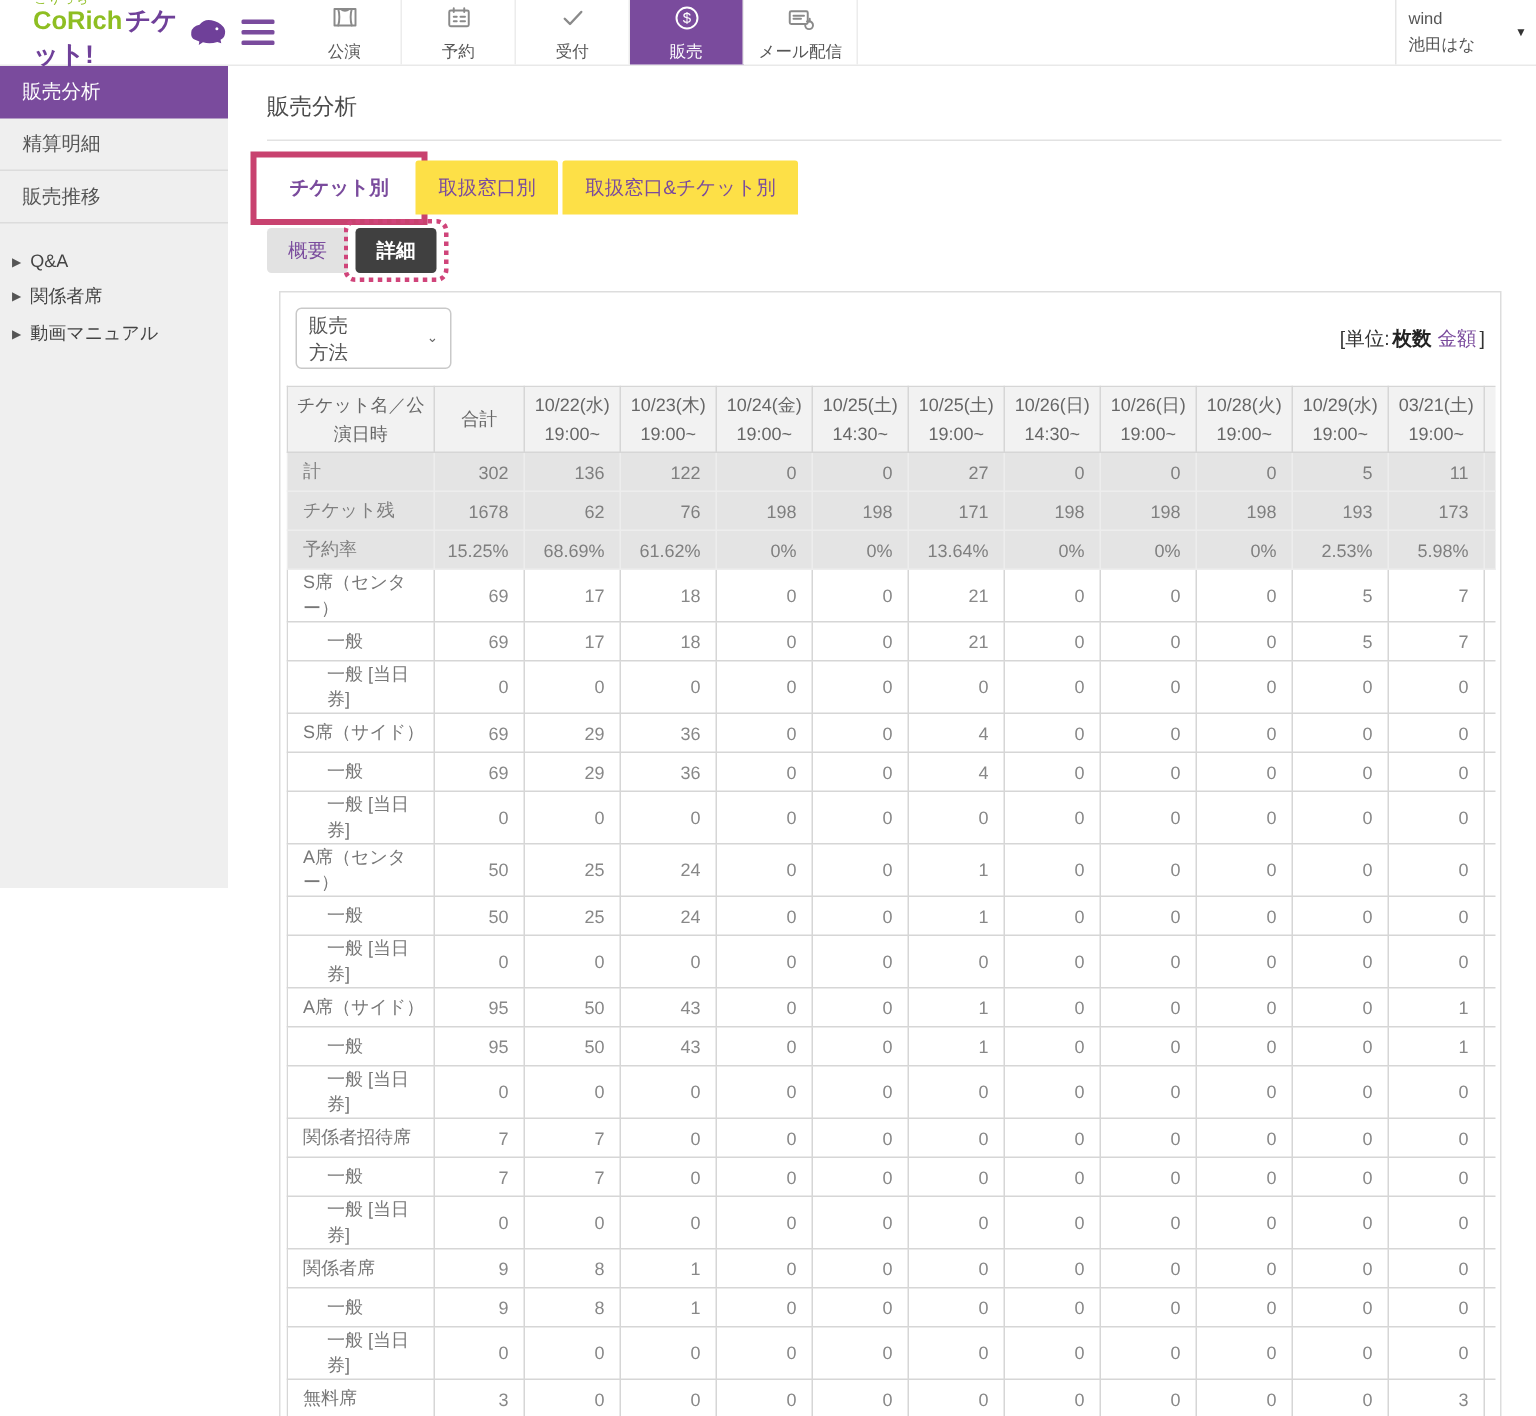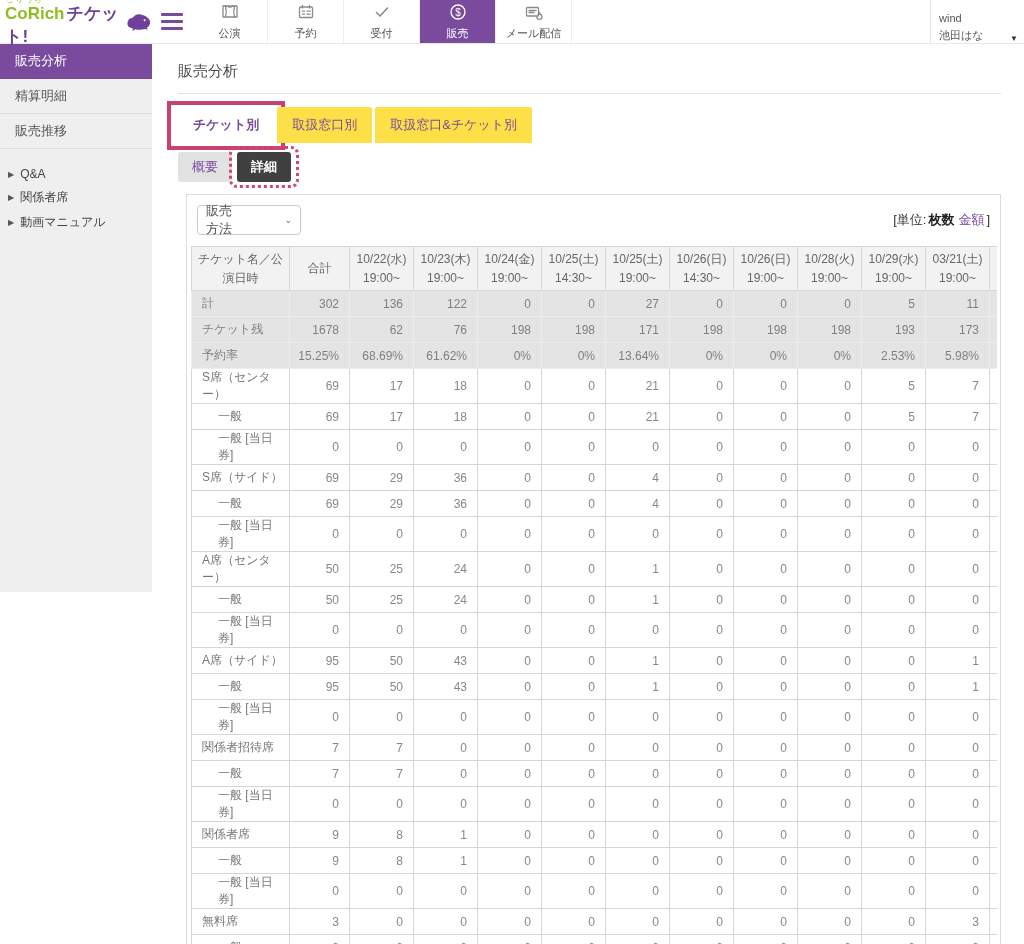--- a/index.html
+++ b/index.html
@@ -1,37 +1,37 @@
 <!DOCTYPE html>
 <html><head>
 <meta charset="utf-8">
 <style>
   * { margin:0; padding:0; box-sizing:border-box; }
   body { width:1024px; height:944px; overflow:hidden; background:#fff;
          font-family:"Liberation Sans","DejaVu Sans",sans-serif; color:#555; }
 
   
   .header { display:flex; height:44px; border-bottom:1px solid #e9e9e9; align-items:stretch; }
-  .logo { width:152px; flex-shrink:0; display:flex; align-items:center; padding-left:5px; }
+  .logo { width:152px; flex-shrink:0; display:flex; align-items:center; padding-left:22px; }
   .logo-text { position:relative; padding-top:6px; }
   .furigana { position:absolute; top:-2px; left:1px; font-size:8px; color:#8ebe22; letter-spacing:1px; }
   .brand { font-size:17px; font-weight:bold; color:#8ebe22; }
   .product { font-size:17px; font-weight:bold; color:#6f4099; margin-left:2px; }
   .mascot { margin-left:4px; margin-top:4px; }
   .hamburger { width:40px; display:flex; flex-direction:column; align-items:center; justify-content:center; gap:4px; cursor:pointer; }
   .hamburger span { display:block; width:22px; height:3px; background:#7a4b9d; border-radius:1px; }
   .nav-item { width:76px; display:flex; flex-direction:column; align-items:center; justify-content:center; gap:2px;
               border-right:1px solid #ececec; font-size:11px; color:#555; cursor:pointer; }
   .nav-item:first-of-type { border-left:1px solid #ececec; }
   .nav-item svg { stroke:#8a8a8a; fill:none; stroke-width:1.3; stroke-linecap:round; stroke-linejoin:round; }
   .nav-item.active { background:#7a4b9d; color:#fff; }
   .nav-item.active svg { stroke:#fff; }
   .nav-item.active svg text { fill:#fff; stroke:none; }
   .spacer { flex:1; }
-  .user { border-left:1px solid #e5e5e5; width:94px; display:flex; align-items:flex-end; padding:0 6px 0 8px; cursor:pointer; }
+  .user { border-left:1px solid #e5e5e5; width:94px; display:flex; align-items:center; padding:0 6px 0 8px; cursor:pointer; }
   .user-text { flex:1; font-size:11px; color:#555; line-height:1.5; }
   .user-caret { font-size:8px; color:#333; }
 
   
   .layout { display:flex; }
   .sidebar { width:152px; flex-shrink:0; background:#efefef; height:548px; }
   .side-item { font-size:13px; color:#555; padding:8px 15px; border-bottom:1px solid #dcdcdc; cursor:pointer; }
   .side-item.active { background:#7a4b9d; color:#fff; border-bottom:none; padding:8px 15px 9px; }
   .side-links { margin-top:14px; }
   .side-link { font-size:12px; color:#444; padding:4px 8px; display:flex; align-items:center; gap:6px; cursor:pointer; }
@@ -48,21 +48,21 @@
 
   .subtabs { display:flex; gap:5px; margin:0 0 12px 0; }
   .btn { font-size:13px; padding:6px 14px; border-radius:3px; cursor:pointer; }
   .btn-overview { background:#e2e2e2; color:#7a4b9d; }
   .btn-detail { position:relative; background:#404040; color:#fff; font-weight:bold; }
   .ann-dotted { position:absolute; inset:-6px -8px; border:3px dotted #d0447a; border-radius:8px; pointer-events:none; }
 
   
   .panel { margin-left:8px; border:1px solid #ddd; padding:10px 3px 10px; }
   .panel-head { display:flex; align-items:center; padding:0 7px; margin-bottom:11px; }
-  .select { width:104px; height:30px; border:1px solid #c9c9c9; border-radius:4px; display:flex; align-items:center; justify-content:space-between;
+  .select { width:104px; height:41px; border:1px solid #c9c9c9; border-radius:4px; display:flex; align-items:center; justify-content:space-between;
             padding:0 8px; font-size:13px; color:#555; cursor:pointer; background:#fff;gap:40px; }
   .chevron { font-size:9px; color:#666; }
   .unit { margin-left:auto; font-size:13px; color:#333; }
   .unit .count { font-weight:bold; color:#222; margin:0 2px; }
   .unit .amount-link { color:#7a4b9d; margin:0 2px; cursor:pointer; }
 
   
   .table-clip { overflow:hidden; width:806px; margin-left:1px; }
   table { border-collapse:collapse; table-layout:fixed; width:860px; }
   th, td { border:1px solid #d6d6d6; }

